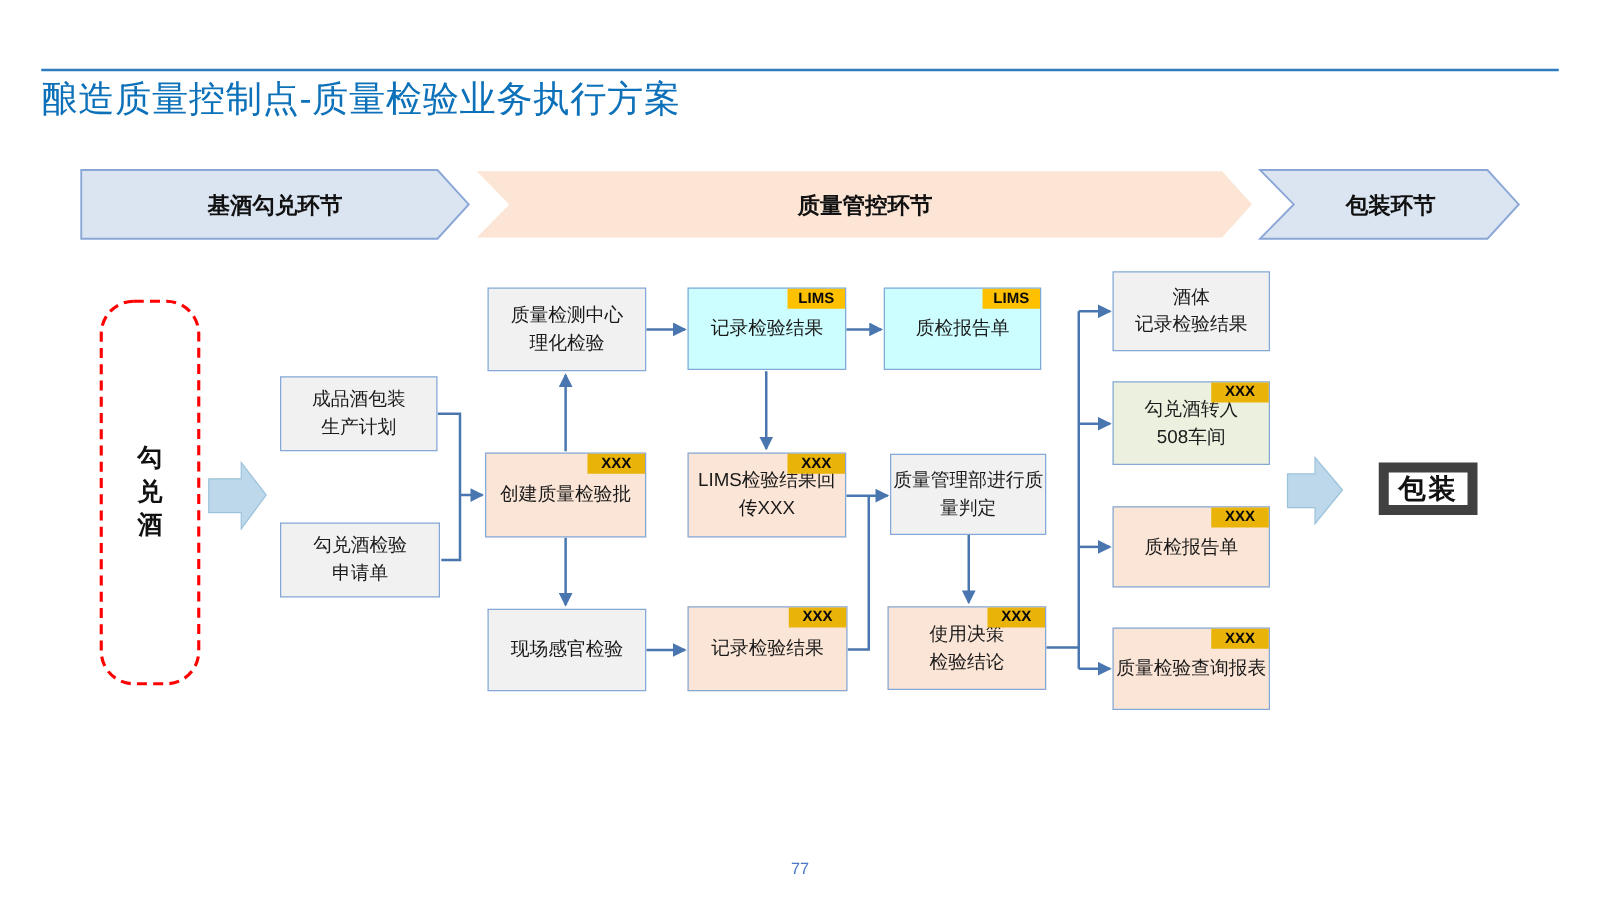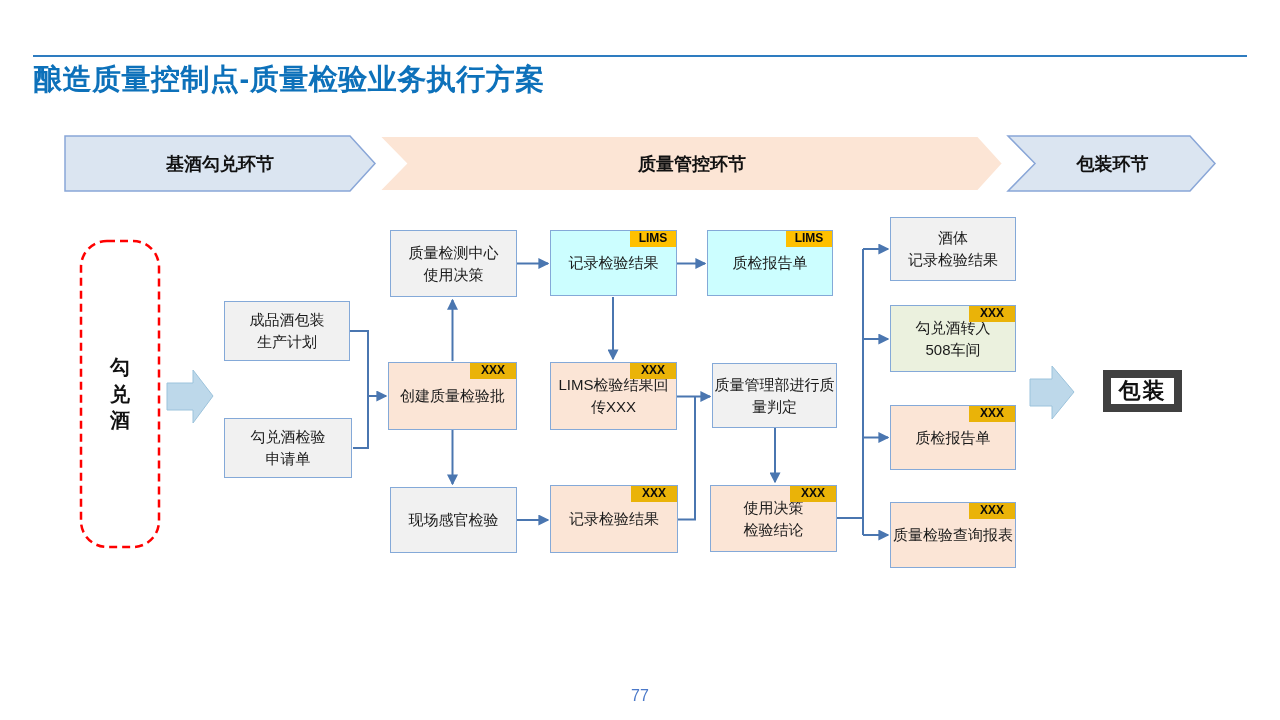--- a/index.html
+++ b/index.html
@@ -3,21 +3,21 @@
 <meta charset="utf-8">
 <style>
   html,body{margin:0;padding:0;background:#fff;}
   .slide{
     position:relative;width:1280px;height:720px;background:#ffffff;overflow:hidden;
     font-family:"Liberation Sans","DejaVu Sans",sans-serif;color:#111;
   }
   .top-rule{position:absolute;left:33px;top:55px;width:1214px;height:2px;background:#2e7cc0;}
   .title{
     position:absolute;left:33px;top:60px;margin:0;
-    font-size:29px;font-weight:700;color:#0d71ba;letter-spacing:0.5px;white-space:nowrap;
+    font-size:29px;font-weight:400;color:#0d71ba;letter-spacing:0.5px;white-space:nowrap;
   }
   .diagram-layer{position:absolute;left:0;top:0;width:1280px;height:720px;}
   .banner-label{
     position:absolute;top:136px;height:55px;display:flex;align-items:center;justify-content:center;
     font-size:18px;font-weight:700;color:#111;white-space:nowrap;
   }
   .banner-label.b1{left:65px;width:310px;}
   .banner-label.b2{left:406px;width:572px;}
   .banner-label.b3{left:1035px;width:155px;}
   .source-label{
@@ -44,21 +44,21 @@
   }
   .tag-xxx{background:#eab308;}
   .tag-lims{background:#ffc000;}
   .end-box{
     position:absolute;left:1103px;top:370px;width:79px;height:42px;box-sizing:border-box;
     border:8px solid #404040;background:#fff;display:flex;align-items:center;justify-content:center;
     font-size:22px;font-weight:700;letter-spacing:2px;color:#111;white-space:nowrap;
   }
   .page-number{
     position:absolute;left:0;top:687px;width:1280px;text-align:center;
-    font-size:16px;color:#4b79c9;
+    font-size:13px;color:#4b79c9;
   }
 </style>
 </head>
 <body>
 
 <div class="slide">
 
   <div class="top-rule"></div>
   <h1 class="title">酿造质量控制点-质量检验业务执行方案</h1>
 
@@ -112,21 +112,21 @@
     <div>成品酒包装
 生产计划</div>
   </div>
   <div class="node gray" style="left:224px;top:418px;width:128px;height:60px">
     <div>勾兑酒检验
 申请单</div>
   </div>
 
   <div class="node gray" style="left:390px;top:230px;width:127px;height:67px">
     <div>质量检测中心
-使用决策</div>
+理化检验</div>
   </div>
   <div class="node peach" style="left:388px;top:362px;width:129px;height:68px">
     <span class="tag tag-xxx">XXX</span>
     <div>创建质量检验批</div>
   </div>
   <div class="node gray" style="left:390px;top:487px;width:127px;height:66px">
     <div>现场感官检验</div>
   </div>
 
   <div class="node cyan" style="left:550px;top:230px;width:127px;height:66px">

